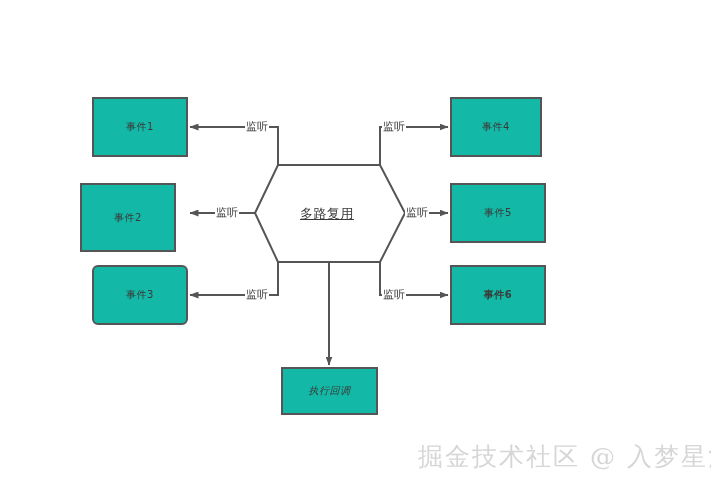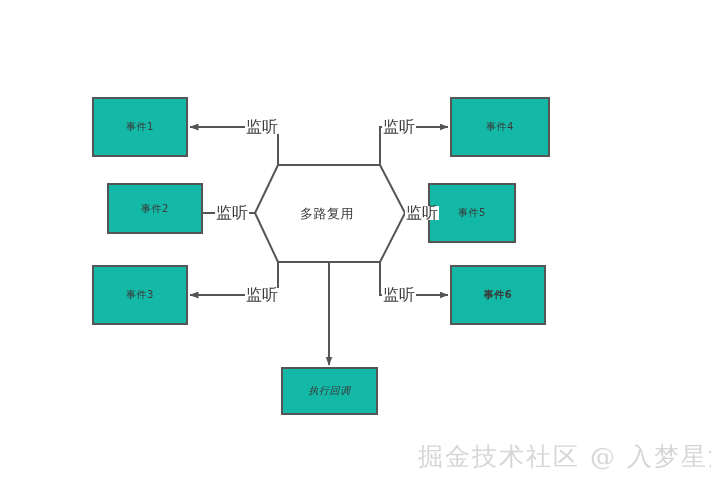--- a/index.html
+++ b/index.html
@@ -28,33 +28,34 @@
     background: #14b8a6;
     display: flex;
     align-items: center;
     justify-content: center;
     font-size: 10px;
     color: #3a3a3a;
     letter-spacing: 0.5px;
   }
   .edge-label {
     position: absolute;
-    font-size: 16px;
+    font-size: 11px;
     color: #3a3a3a;
     background: #ffffff;
     line-height: 14px;
     white-space: nowrap;
     padding: 0 1px;
   }
   .hex-label {
     position: absolute;
     font-size: 13px;
     color: #3a3a3a;
     white-space: nowrap;
     letter-spacing: 0.5px;
+    text-decoration: underline;
   }
   .watermark {
     position: absolute;
     font-size: 25px;
     color: #d6d6d6;
     white-space: nowrap;
     letter-spacing: 2px;
     font-family: "DejaVu Serif", "Liberation Serif", serif;
   }
 </style>
@@ -83,31 +84,31 @@
   <path d="M380,262 L380,295 L448,295" fill="none" stroke="#555555" stroke-width="2" marker-end="url(#arrowhead)"></path>
 
   <path d="M329,262 L329,365" fill="none" stroke="#555555" stroke-width="2" marker-end="url(#arrowhead)"></path>
 </svg>
 
 <div class="hex-label" style="left:300px; top:205px;">多路复用</div>
 
 <div class="node-box" style="left:92px; top:97px; width:96px; height:60px;">
   <span>事件1</span>
 </div>
-<div class="node-box" style="left:107px; top:183px; width:96px; height:51px;">
+<div class="node-box" style="left:80px; top:183px; width:96px; height:69px;">
   <span>事件2</span>
 </div>
-<div class="node-box" style="left:92px; top:265px; width:96px; height:60px;">
+<div class="node-box" style="left:92px; top:265px; width:96px; height:60px;border-radius:6px;">
   <span>事件3</span>
 </div>
 
-<div class="node-box" style="left:450px; top:97px; width:100px; height:60px;">
+<div class="node-box" style="left:450px; top:97px; width:92px; height:60px;">
   <span>事件4</span>
 </div>
-<div class="node-box" style="left:428px; top:183px; width:88px; height:60px;">
+<div class="node-box" style="left:450px; top:183px; width:96px; height:60px;">
   <span>事件5</span>
 </div>
 <div class="node-box" style="left:450px; top:265px; width:96px; height:60px;font-weight:bold;">
   <span>事件6</span>
 </div>
 
 <div class="node-box" style="left:281px; top:367px; width:97px; height:48px;font-style:italic;">
   <span>执行回调</span>
 </div>
 

